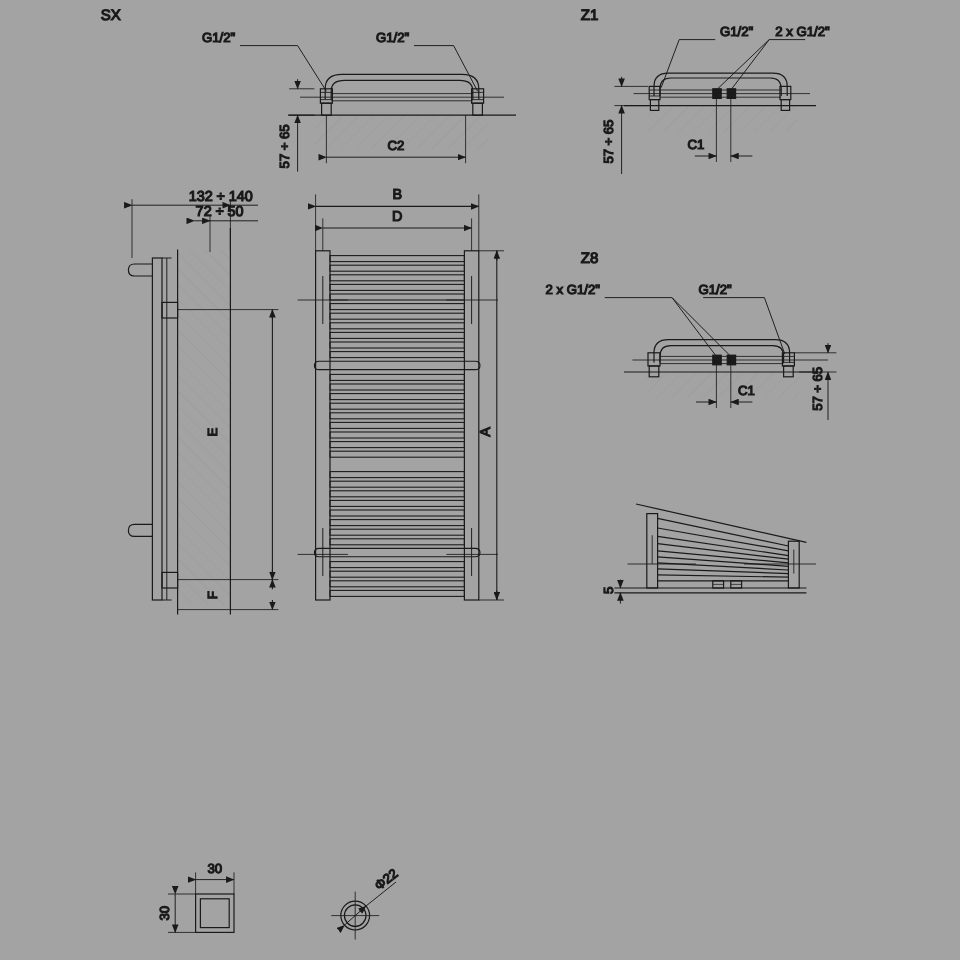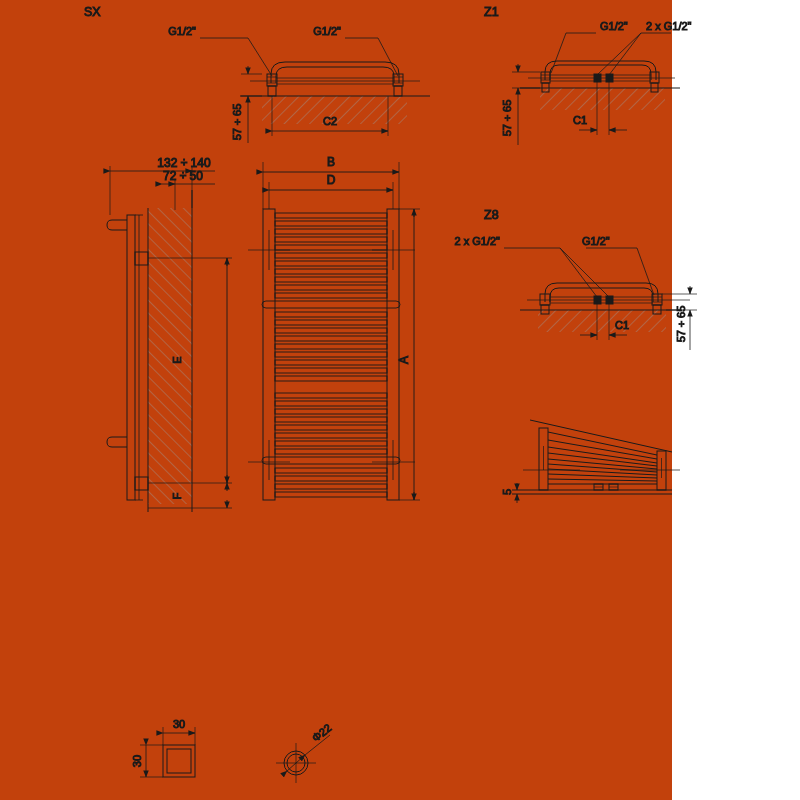--- a/index.html
+++ b/index.html
@@ -1,19 +1,19 @@
 <!DOCTYPE html>
 <html><head>
 <meta charset="utf-8">
 <title>Technical Drawing</title>
 <style>
   html,body{margin:0;padding:0;background:#ffffff;}
   body{width:800px;height:800px;overflow:hidden;
        font-family:"Liberation Sans","DejaVu Sans",sans-serif;color:#1a1a1a;}
-  #sheet{position:relative;width:672px;height:800px;background:#c2410c;}
+  #sheet{position:relative;width:800px;height:800px;background:#a3a3a3;}
   svg{display:block;}
   .lbl{font-size:11px;fill:#1a1a1a;font-family:"Liberation Sans","DejaVu Sans",sans-serif;}
   .lbl-big{font-size:12px;}
   .view-tag{font-size:12.5px;fill:#1a1a1a;}
   text{dominant-baseline:middle;}
 </style>
 </head>
 <body>
 
 <div id="sheet">

